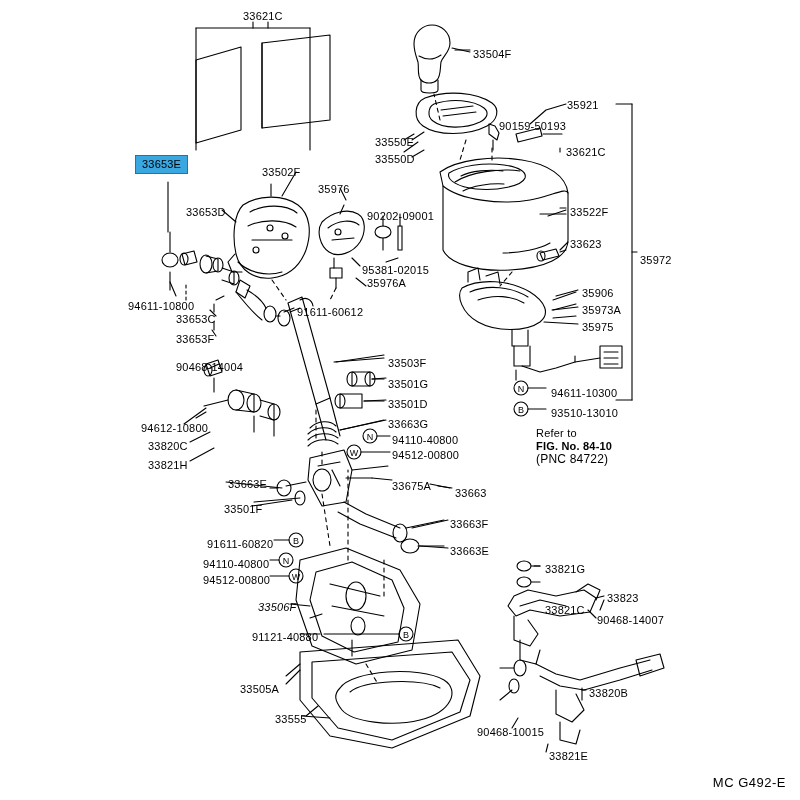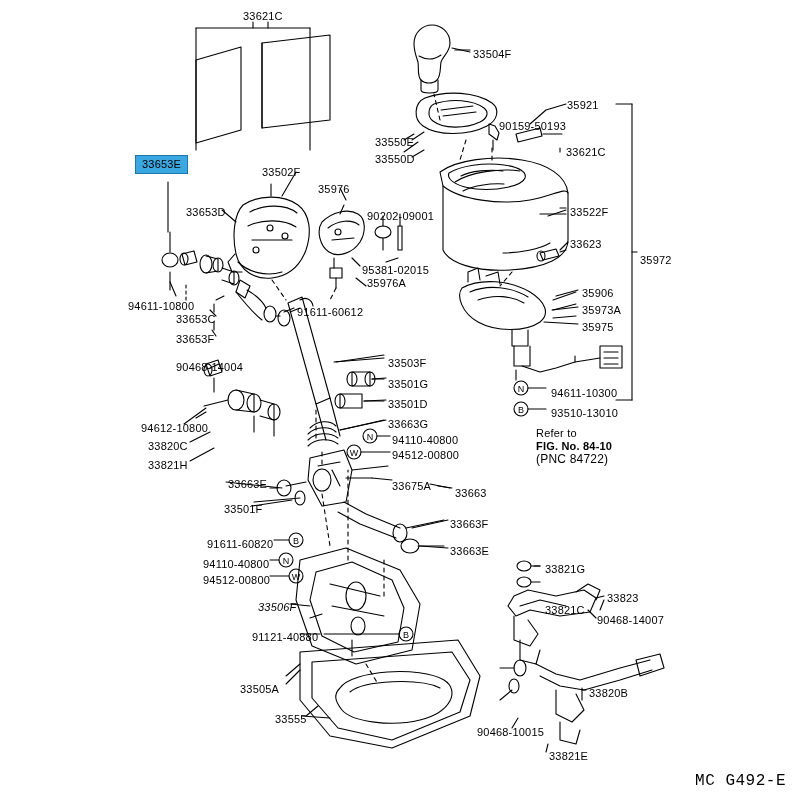--- a/index.html
+++ b/index.html
@@ -27,23 +27,22 @@
   .highlight{
     background:#3ba7e0;
     color:#000;
     padding:2px 6px 3px 6px;
     border:1px solid #1d76ad;
     font-size:11px;
   }
   .footer{
     position:absolute;
     right:14px;bottom:10px;
-    font-size:16px;
+    font-size:13px;
     letter-spacing:0.5px;
-    font-family:Liberation Mono, monospace;
   }
 </style>
 </head>
 <body>
 
 <svg id="diagram" viewBox="0 0 800 800">
   <g fill="none" stroke="#000" stroke-width="1.1" stroke-linejoin="round" stroke-linecap="round">
 
     <g>
       <path d="M196 28 L196 150 M310 28 L310 150" stroke-dasharray="0"></path>

